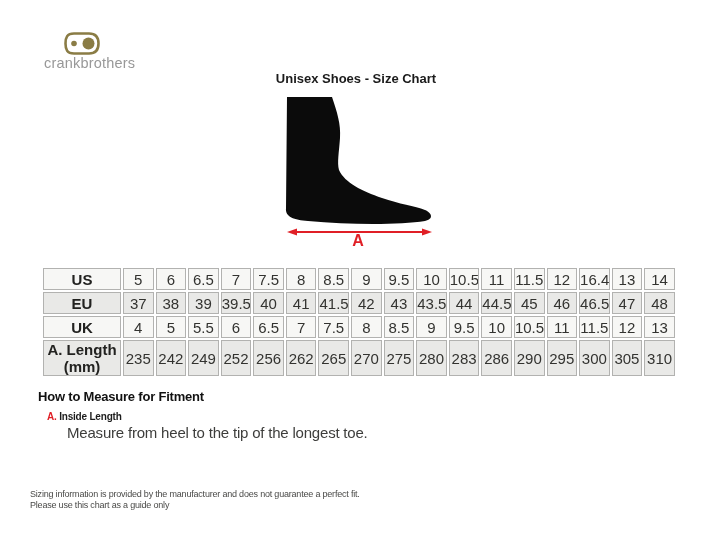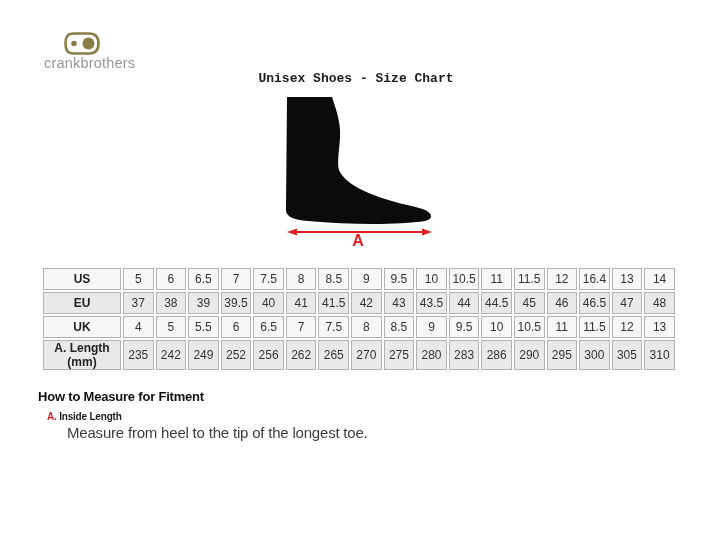--- a/index.html
+++ b/index.html
@@ -16,38 +16,38 @@
   .logo-icon { position: absolute; left: 62px; top: 31px; width: 40px; height: 25px; }
   .logo-text {
     position: absolute; left: 37px; top: 55px;
     font-size: 14.5px; color: #989898; letter-spacing: 0.2px; margin-left: 7px;
   }
 
   
   .page-title {
     position: absolute; left: 0; right: 8px; top: 71px;
     text-align: center;
-    font-size: 13px; font-weight: bold; color: #1b1b1b; font-family: Liberation Mono, monospace;
+    font-size: 13px; font-weight: bold; color: #1b1b1b;
   }
 
   
   .foot-svg { position: absolute; left: 278px; top: 90px; width: 165px; height: 150px; }
   .arrow-label {
     position: absolute; left: 338px; top: 232px; width: 40px;
     text-align: center;
     font-size: 16px; font-weight: bold; color: #e01f26;
   }
 
   
   .size-table {
     position: absolute; left: 41px; top: 266px;
     width: 636px;
     border-collapse: separate; border-spacing: 2px;
     table-layout: fixed;
-    font-size: 12px;
+    font-size: 15px;
   }
   .size-table td {
     border: 1px solid #b2b2b0;
     height: 20px;
     text-align: center;
     vertical-align: middle;
     padding: 0;
     color: #333330;
     overflow: hidden;
   }
@@ -195,14 +195,18 @@
         </tr>
       </tbody>
   </table>
 
   <div class="measure-heading">How to Measure for Fitment</div>
   <div class="measure-item">
     <span class="marker">A.</span><span> Inside Length</span>
   </div>
   <div class="measure-desc">Measure from heel to the tip of the longest toe.</div>
 
+  <div class="footer-note">
+    <div>Sizing information is provided by the manufacturer and does not guarantee a perfect fit.</div>
+    <div>Please use this chart as a guide only</div>
+  </div>
 
 </div>
 
 </body></html>

